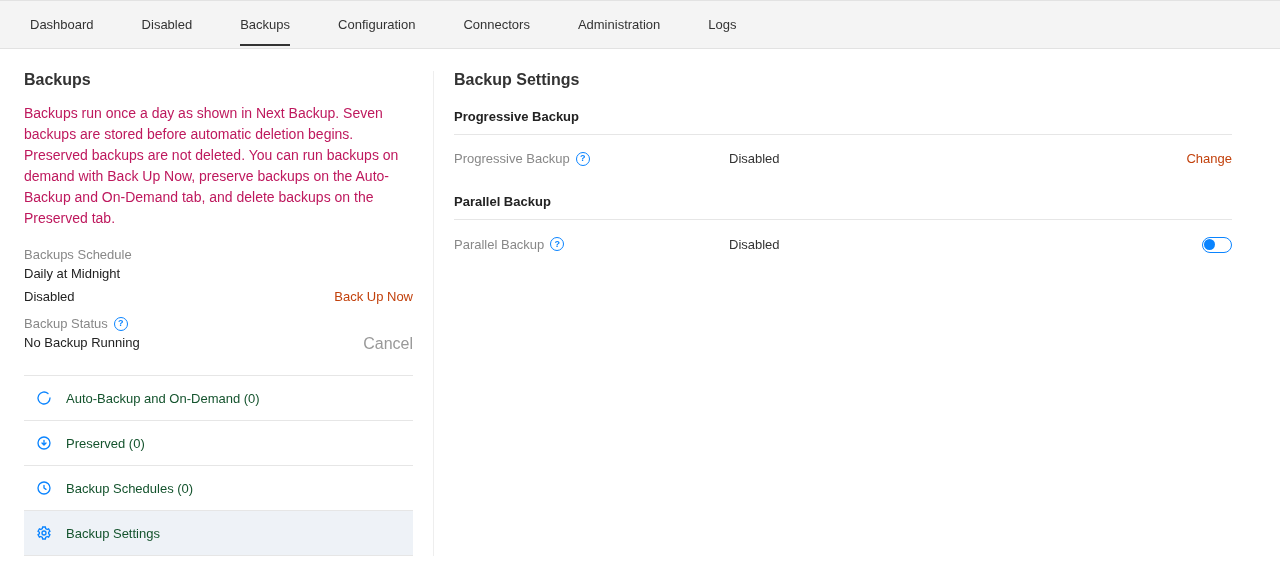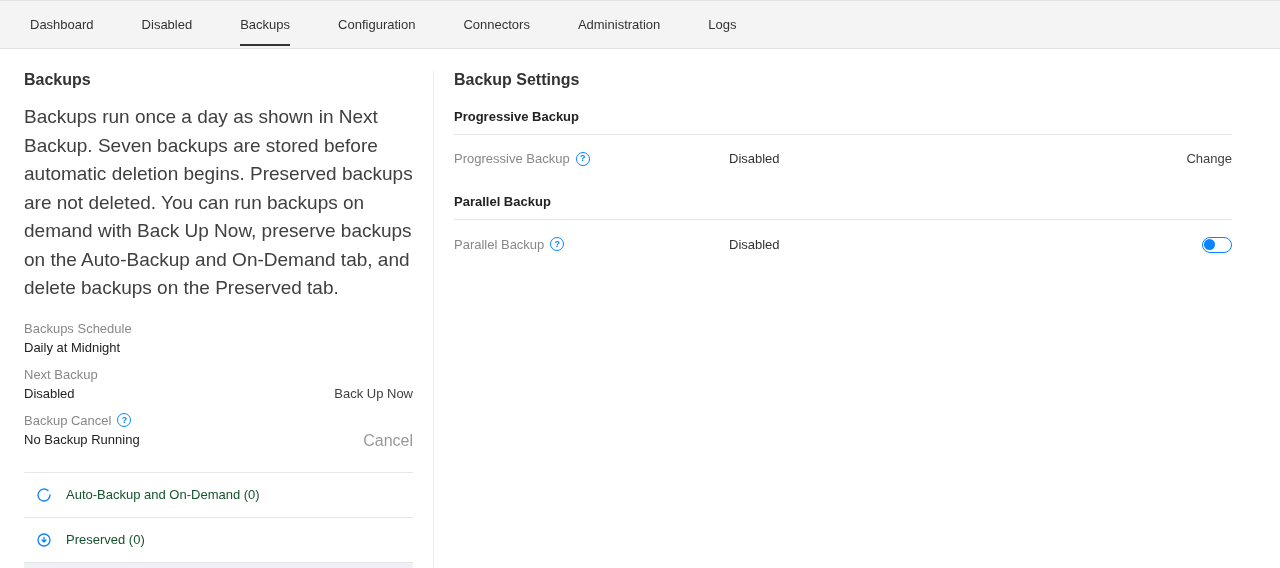--- a/index.html
+++ b/index.html
@@ -47,22 +47,22 @@
     padding-right: 24px;
   }
 
   h2.section-title {
     font-size: 16px;
     font-weight: 600;
     margin: 0 0 14px 0;
   }
 
   .description {
-    font-size: 19px;
-    color: #404040;
+    font-size: 14px;
+    color: #be185d;
     line-height: 1.5;
     margin-bottom: 18px;
   }
 
   .field-label {
     font-size: 13px;
     color: #888;
     margin-top: 12px;
     margin-bottom: 4px;
     display: flex;
@@ -72,21 +72,21 @@
     display: flex;
     justify-content: space-between;
     align-items: flex-start;
     margin-bottom: 8px;
   }
   .field-value {
     font-size: 13px;
     color: #222;
   }
   .link {
-    color: #404040;
+    color: #c2410c;
     cursor: pointer;
     font-size: 13px;
   }
   .muted-link {
     color: #999;
     font-size: 16px;
     cursor: default;
   }
 
   .help-icon {
@@ -197,28 +197,27 @@
   <div class="col-left">
     <h2 class="section-title">Backups</h2>
 
     <div class="description">Backups run once a day as shown in Next Backup. Seven backups are stored before automatic deletion begins. Preserved backups are not deleted. You can run backups on demand with Back Up Now, preserve backups on the Auto-Backup and On-Demand tab, and delete backups on the Preserved tab.</div>
 
     <div class="field-label">Backups Schedule</div>
     <div class="field-value-row">
       <span class="field-value">Daily at Midnight</span>
     </div>
 
-    <div class="field-label">Next Backup</div>
     <div class="field-value-row">
       <span class="field-value">Disabled</span>
       <span class="link">Back Up Now</span>
     </div>
 
     <div class="field-label">
-      <span>Backup Cancel</span>
+      <span>Backup Status</span>
       <span class="help-icon">?</span>
     </div>
     <div class="field-value-row">
       <span class="field-value">No Backup Running</span>
       <span class="muted-link">Cancel</span>
     </div>
 
     <div class="side-list">
 
       <div class="side-item">
@@ -229,20 +228,27 @@
       </div>
 
       <div class="side-item">
         <svg class="side-icon" viewBox="0 0 24 24" fill="none" stroke="#0a84ff" stroke-width="2">
           <circle cx="12" cy="12" r="9"></circle>
           <path d="M12 8v6M9 12l3 3 3-3" stroke-linecap="round" stroke-linejoin="round"></path>
         </svg>
         <span>Preserved (0)</span>
       </div>
 
+      <div class="side-item">
+        <svg class="side-icon" viewBox="0 0 24 24" fill="none" stroke="#0a84ff" stroke-width="2">
+          <circle cx="12" cy="12" r="9"></circle>
+          <path d="M12 8v4l3 2" stroke-linecap="round"></path>
+        </svg>
+        <span>Backup Schedules (0)</span>
+      </div>
 
       <div class="side-item active">
         <svg class="side-icon" viewBox="0 0 24 24" fill="none" stroke="#0a84ff" stroke-width="2">
           <circle cx="12" cy="12" r="3"></circle>
           <path d="M19 12a7 7 0 0 0-.1-1.2l2-1.5-2-3.4-2.3.9a7 7 0 0 0-2-1.2L14 3h-4l-.6 2.6a7 7 0 0 0-2 1.2l-2.3-.9-2 3.4 2 1.5A7 7 0 0 0 5 12c0 .4 0 .8.1 1.2l-2 1.5 2 3.4 2.3-.9c.6.5 1.3.9 2 1.2L10 21h4l.6-2.6c.7-.3 1.4-.7 2-1.2l2.3.9 2-3.4-2-1.5c.1-.4.1-.8.1-1.2z"></path>
         </svg>
         <span>Backup Settings</span>
       </div>
 
     </div>

